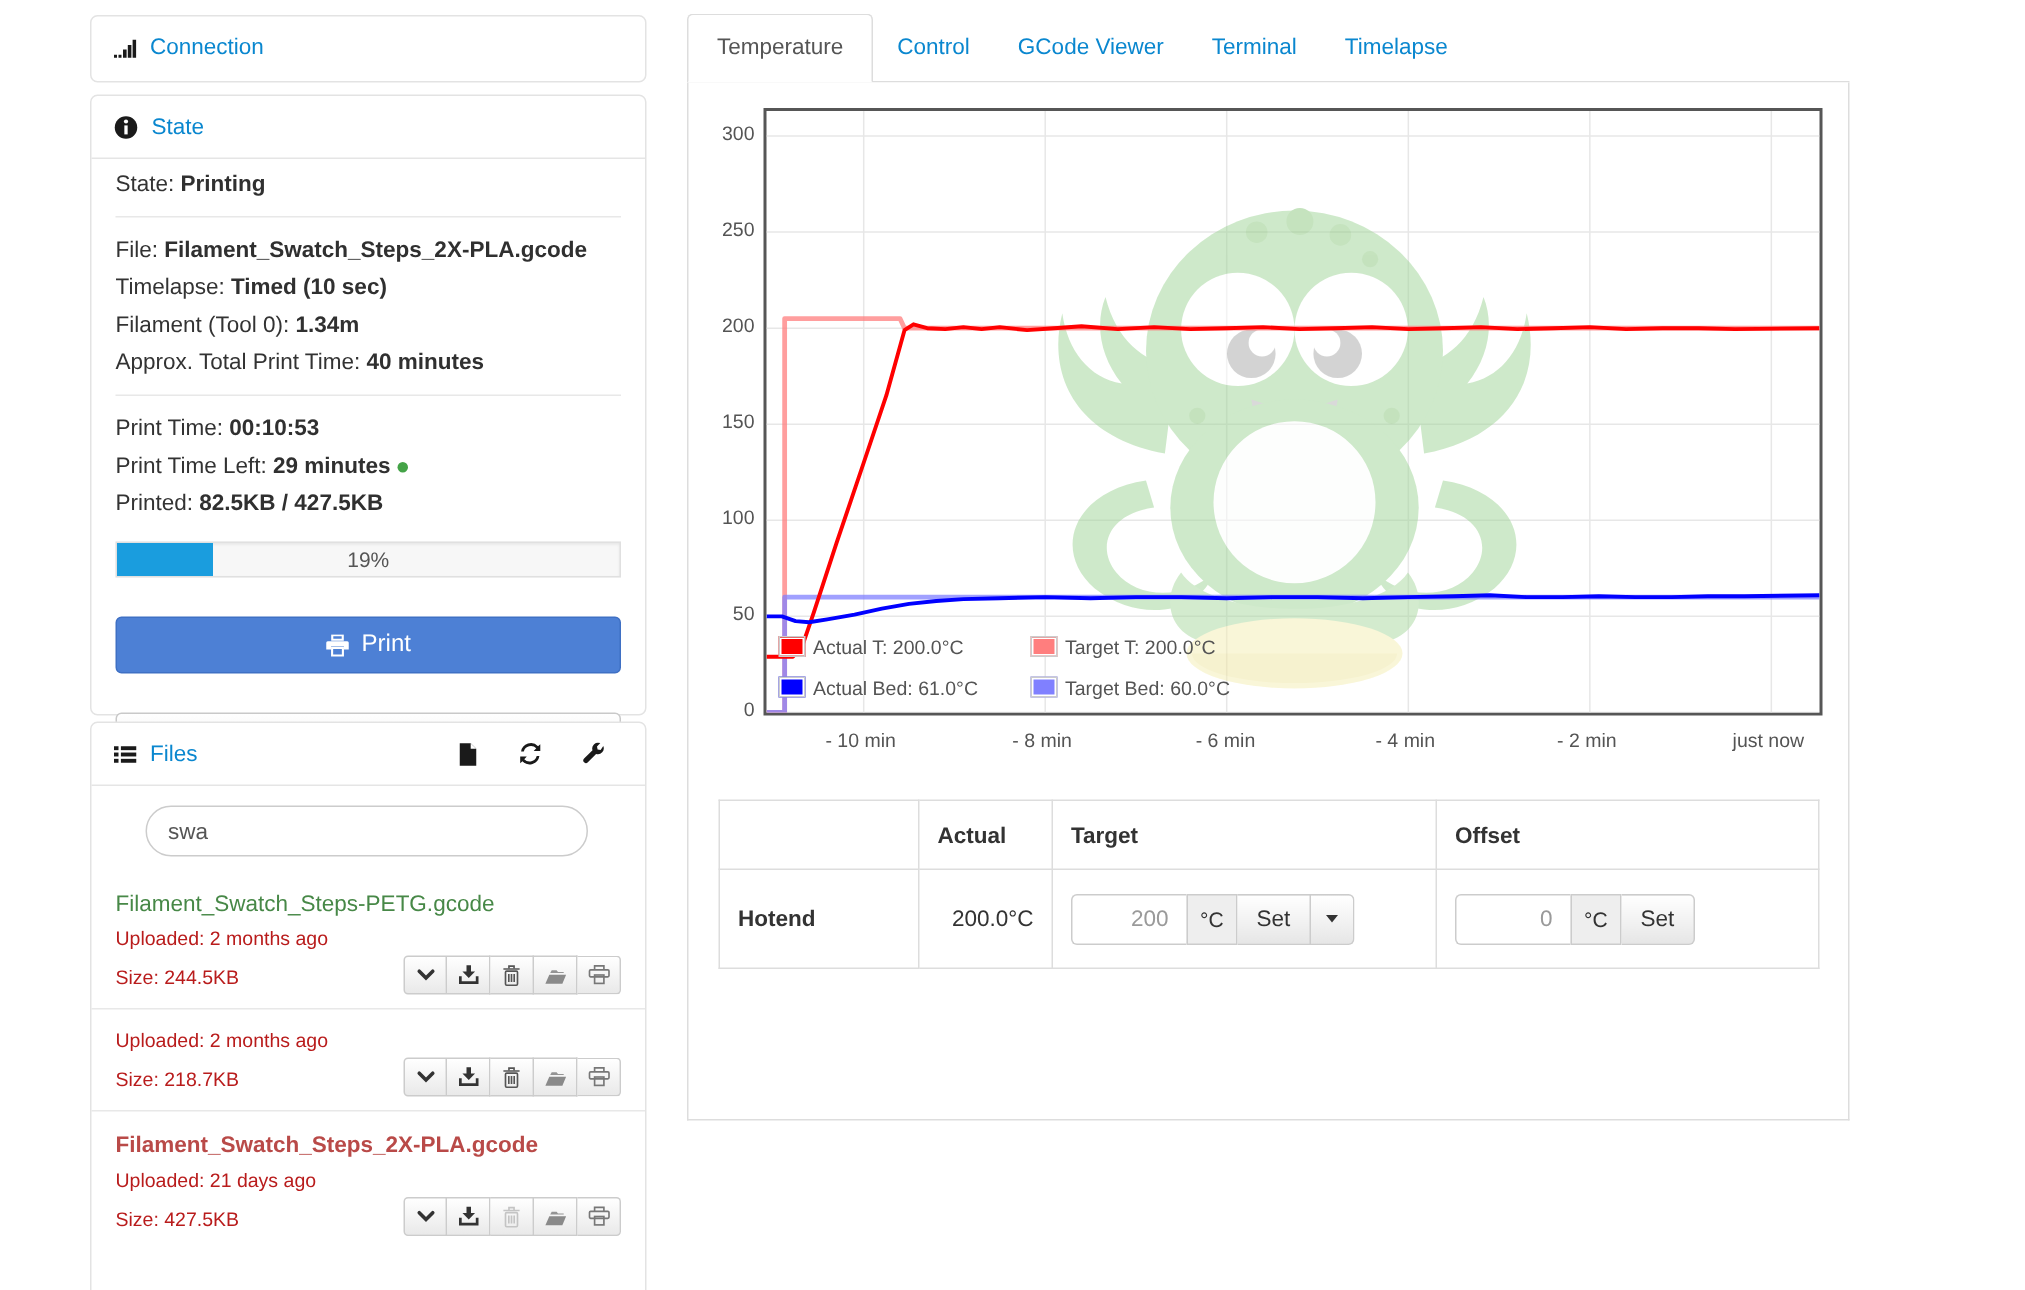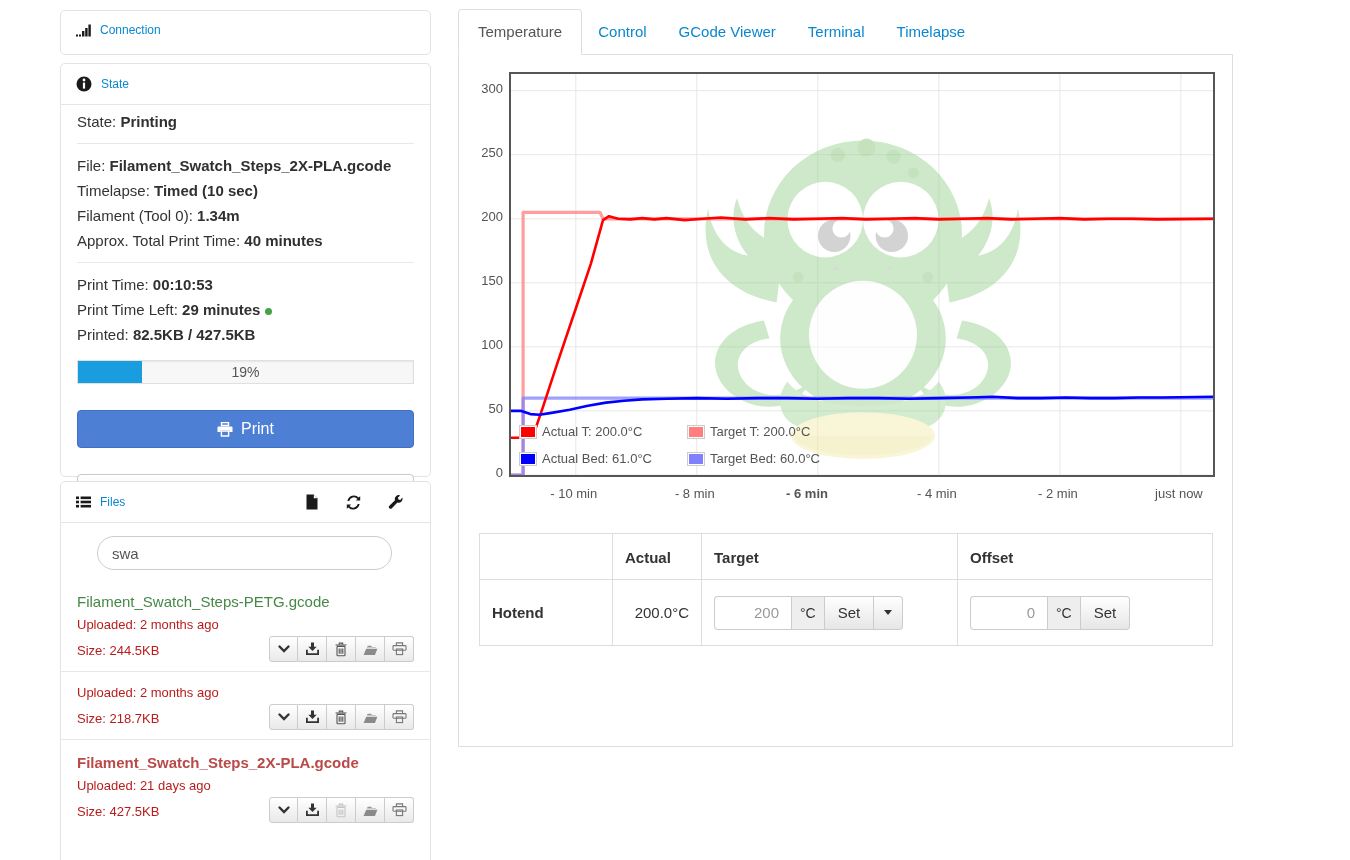--- a/index.html
+++ b/index.html
@@ -3,21 +3,21 @@
 <meta charset="utf-8">
 <style>
   html,body{margin:0;padding:0;}
   body{
     width:1350px;height:860px;overflow:hidden;position:relative;
     background:#fff;color:#333;
     font-family:"Liberation Sans","DejaVu Sans",sans-serif;font-size:15px;
   }
   
   .panel{position:absolute;border:1px solid #e3e3e3;border-radius:5px;background:#fff;box-sizing:border-box;}
-  .panel-header{display:flex;align-items:center;gap:9px;padding:12px 15px;font-size:12px;}
+  .panel-header{display:flex;align-items:center;gap:9px;padding:12px 15px;font-size:15px;}
   .panel-header.bordered{border-bottom:1px solid #e5e5e5;}
   .panel-title{color:#0a87cf;}
   .hdr-icons{margin-left:auto;display:flex;gap:27px;align-items:center;padding-right:12px;color:#1a1a1a;}
   .hdr-icons .icoBtn{cursor:pointer;display:flex;}
   .icon{display:inline-flex;align-items:center;justify-content:center;}
   .icon svg{display:block;}
   #connection-panel{left:60px;top:10px;width:371px;height:45px;}
   #state-panel{left:60px;top:63px;width:371px;height:414px;}
   #files-panel{left:60px;top:481px;width:371px;height:530px;}
   .state-body{padding:4px 16px 14px;}
@@ -65,21 +65,21 @@
   #tab-content{position:absolute;left:458px;top:55px;width:775px;height:692px;background:#fff;
           border:1px solid #ddd;border-top:none;box-sizing:border-box;}
   
   #plot{position:absolute;left:50px;top:17px;width:702px;height:401px;border:2px solid #565656;background:#fff;}
   #chart-svg{position:absolute;left:0;top:0;overflow:hidden;}
   .grid{stroke:#e7e7e7;stroke-width:1;}
   .ytick{position:absolute;left:0;width:44px;text-align:right;font-size:13px;color:#545454;}
   .xtick{position:absolute;width:90px;text-align:center;font-size:13px;color:#545454;top:431px;}
   #legend{position:absolute;left:8px;top:344px;font-size:13px;color:#545454;}
   .lrow{display:flex;align-items:center;height:27px;}
-  .litem{display:flex;align-items:center;}
+  .litem{display:flex;align-items:flex-start;}
   .litem.w1{min-width:168px;}
   .lsw{width:16px;height:12px;border:1px solid #ccc;box-shadow:inset 0 0 0 1px #fff;margin-right:5px;}
   
   #temp-table{position:absolute;left:20px;top:478px;width:733px;border-collapse:collapse;table-layout:fixed;}
   #temp-table th,#temp-table td{border:1px solid #ddd;padding:12px 12px;font-size:15px;box-sizing:border-box;}
   #temp-table th{font-weight:bold;text-align:left;height:46px;padding-top:13px;}
   #temp-table td{height:66px;}
   th.r,td.r{text-align:right;}
   td.lbl{font-weight:bold;}
   .igroup{display:inline-flex;align-items:stretch;height:34px;}
@@ -415,21 +415,21 @@
             <span class="lsw" style="background: rgb(128, 128, 255);"></span>
             <span>Target Bed: 60.0°C</span>
           </span>
       </div>
     </div>
   </div>
 
   <div id="xtick-box">
       <div class="xtick" style="left: 69.7534px;">- 10 min</div>
       <div class="xtick" style="left: 190.788px;">- 8 min</div>
-      <div class="xtick" style="left: 303px; font-weight: bold;">- 6 min</div>
+      <div class="xtick" style="left: 313px;">- 6 min</div>
       <div class="xtick" style="left: 432.857px;">- 4 min</div>
       <div class="xtick" style="left: 553.891px;">- 2 min</div>
       <div class="xtick" style="left: 674.926px;">just now</div>
     </div>
 
   <table id="temp-table">
     <colgroup>
         <col style="width:133px">
         <col style="width:89px">
         <col style="width:256px">

